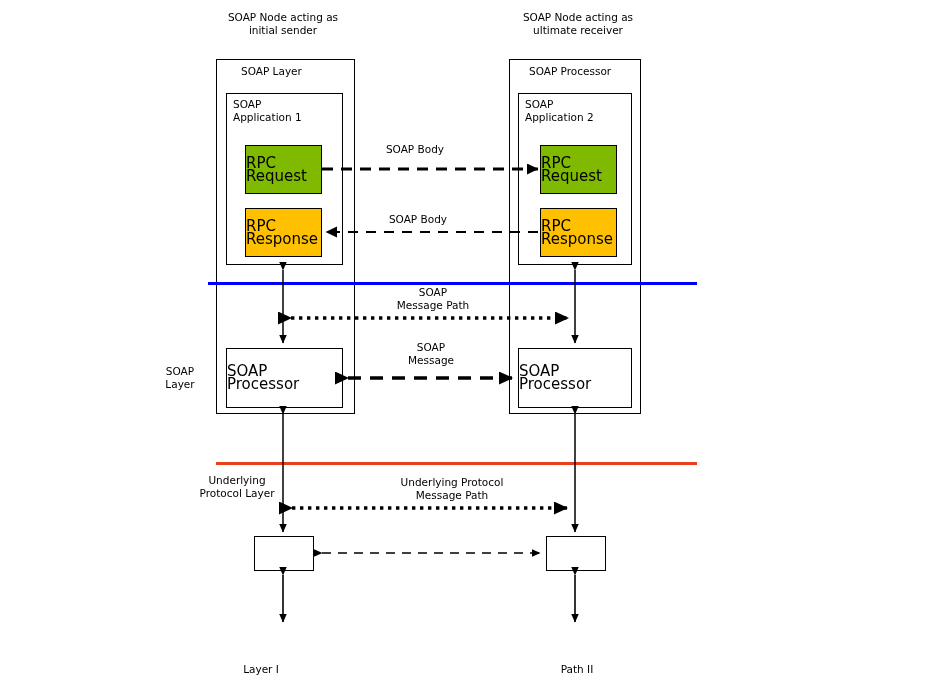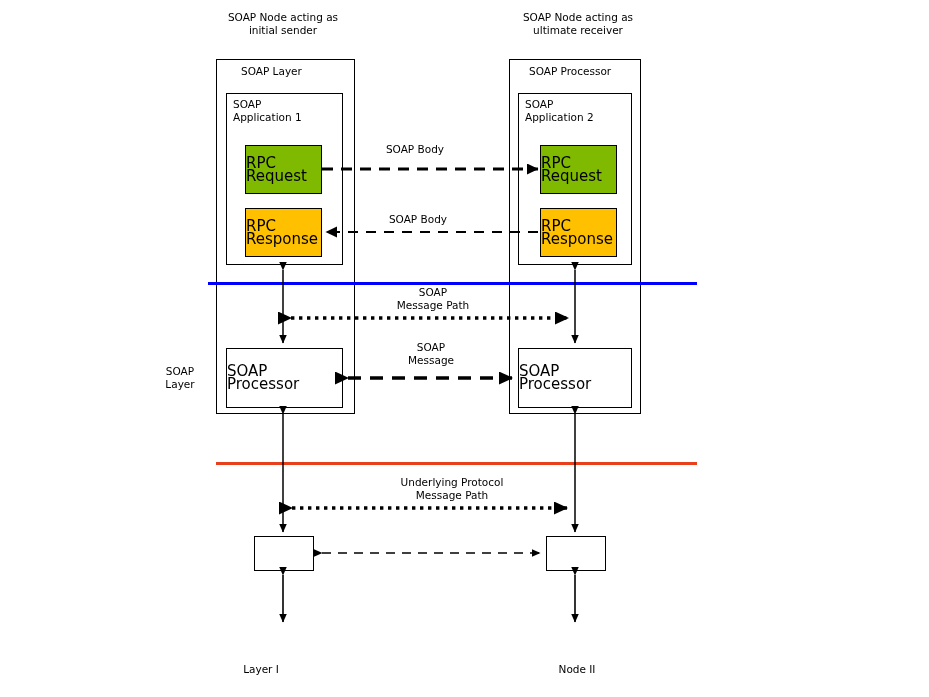--- a/index.html
+++ b/index.html
@@ -118,36 +118,38 @@
 
   <div class="plain-box" style="left:254px; top:536px; width:60px; height:35px;"></div>
   <div class="plain-box" style="left:546px; top:536px; width:60px; height:35px;"></div>
 
   <div class="hline" style="left:208px; top:282px; width:489px; background:#0000FF;"></div>
   <div class="hline" style="left:216px; top:462px; width:481px; background:#E8401C; height:2.5px;"></div>
 
   <div class="lbl center" style="left:180px; top:365px; width:90px;">SOAP
 Layer</div>
 
+  <div class="lbl center" style="left:237px; top:474px; width:130px;">Underlying
+Protocol Layer</div>
 
   <div class="lbl center" style="left:415px; top:143px; width:130px;">SOAP Body</div>
 
   <div class="lbl center" style="left:418px; top:213px; width:130px;">SOAP Body</div>
 
   <div class="lbl center" style="left:433px; top:286px; width:160px;">SOAP
 Message Path</div>
 
   <div class="lbl center" style="left:431px; top:341px; width:140px;">SOAP
 Message</div>
 
   <div class="lbl center" style="left:452px; top:476px; width:200px;">Underlying Protocol
 Message Path</div>
 
   <div class="lbl center" style="left:261px; top:663px; width:120px;">Layer I</div>
-  <div class="lbl center" style="left:577px; top:663px; width:120px;">Node II</div>
+  <div class="lbl center" style="left:577px; top:663px; width:120px;">Path II</div>
 
   <svg class="overlay" viewBox="0 0 929 697" xmlns="http://www.w3.org/2000/svg">
     <defs>
       <marker id="ahThinR" markerWidth="10" markerHeight="10" refX="8.5" refY="4" orient="auto" markerUnits="userSpaceOnUse">
         <path d="M0,0 L9,4 L0,8 z" fill="#000"></path>
       </marker>
       <marker id="ahThinL" markerWidth="10" markerHeight="10" refX="8.5" refY="4" orient="auto" markerUnits="userSpaceOnUse">
         <path d="M0,0 L9,4 L0,8 z" fill="#000"></path>
       </marker>
       <marker id="ahFat" markerWidth="16" markerHeight="16" refX="13" refY="6.5" orient="auto" markerUnits="userSpaceOnUse">

